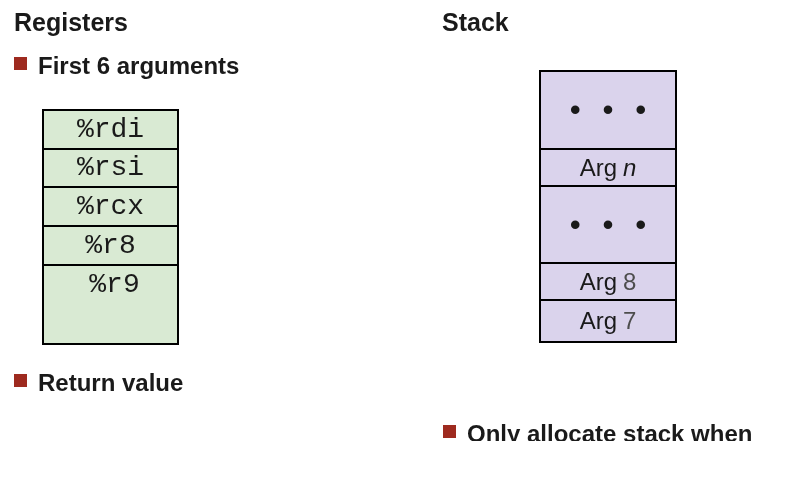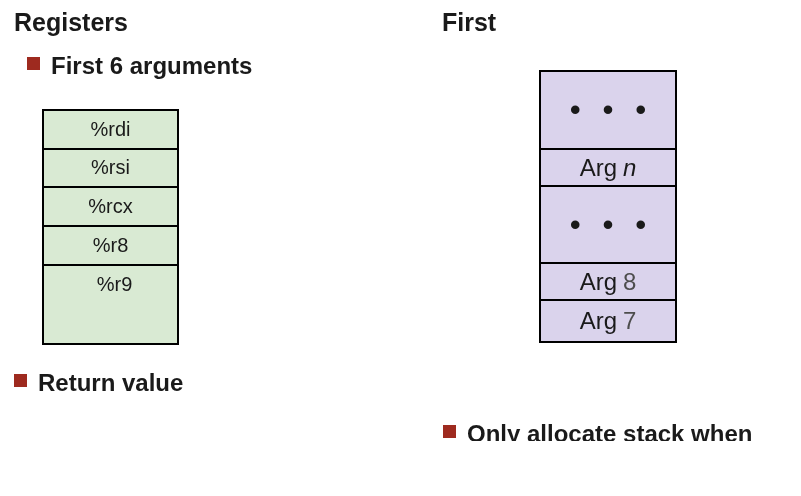--- a/index.html
+++ b/index.html
@@ -43,43 +43,43 @@
     height: 13px;
     margin-top: 9px;
     background: var(--bullet);
   }
   .bullet-text {
     font-size: 24px;
     font-weight: 700;
     color: #1a1a1a;
     line-height: 1.5;
   }
-  #bullet-first-args { left: 27px; top: 48px; justify-content: center; }
+  #bullet-first-args { left: 14px; top: 48px; justify-content: center; }
   #bullet-return     { left: 14px; top: 365px; text-align: center; }
   #bullet-note       { left: 443px; top: 416px; width: 356px; }
   #bullet-note .bullet-text { width: 334px; }
 
   .reg-table {
     position: absolute;
     left: 42px;
     top: 109px;
     width: 137px;
     height: 236px;
     border: 2px solid var(--border);
     display: grid;
     grid-template-rows: repeat(6, 1fr);
     background: var(--register-fill);
   }
   .reg-cell {
     display: flex;
     align-items: center;
     justify-content: center;
     border-bottom: 2px solid var(--border);
-    font-family: Liberation Sans, sans-serif;
-    font-size: 20px;
+    font-family: Liberation Mono, monospace;
+    font-size: 28px;
     color: #1a1a1a;
   }
   .reg-cell:last-child { border-bottom: none; padding-left: 8px; }
 
   .rax-box {
     position: absolute;
     left: 42px;
     top: 413px;
     width: 137px;
     height: 40px;
@@ -149,21 +149,21 @@
     <div class="reg-cell">%r9</div>
   </div>
 
   <div class="bullet-row" id="bullet-return">
     <span class="bullet-sq"></span>
     <span class="bullet-text">Return value</span>
   </div>
 
   <div class="rax-box">%rax</div>
 
-  <h1 class="heading" id="stack-heading">First</h1>
+  <h1 class="heading" id="stack-heading">Stack</h1>
 
   <div class="stack-table">
     <div class="stack-cell dots">• • •</div>
     <div class="stack-cell arg">
       <span>Arg</span>
         <em>n</em>
     </div>
     <div class="stack-cell dots">• • •</div>
     <div class="stack-cell arg">
       <span>Arg</span>

